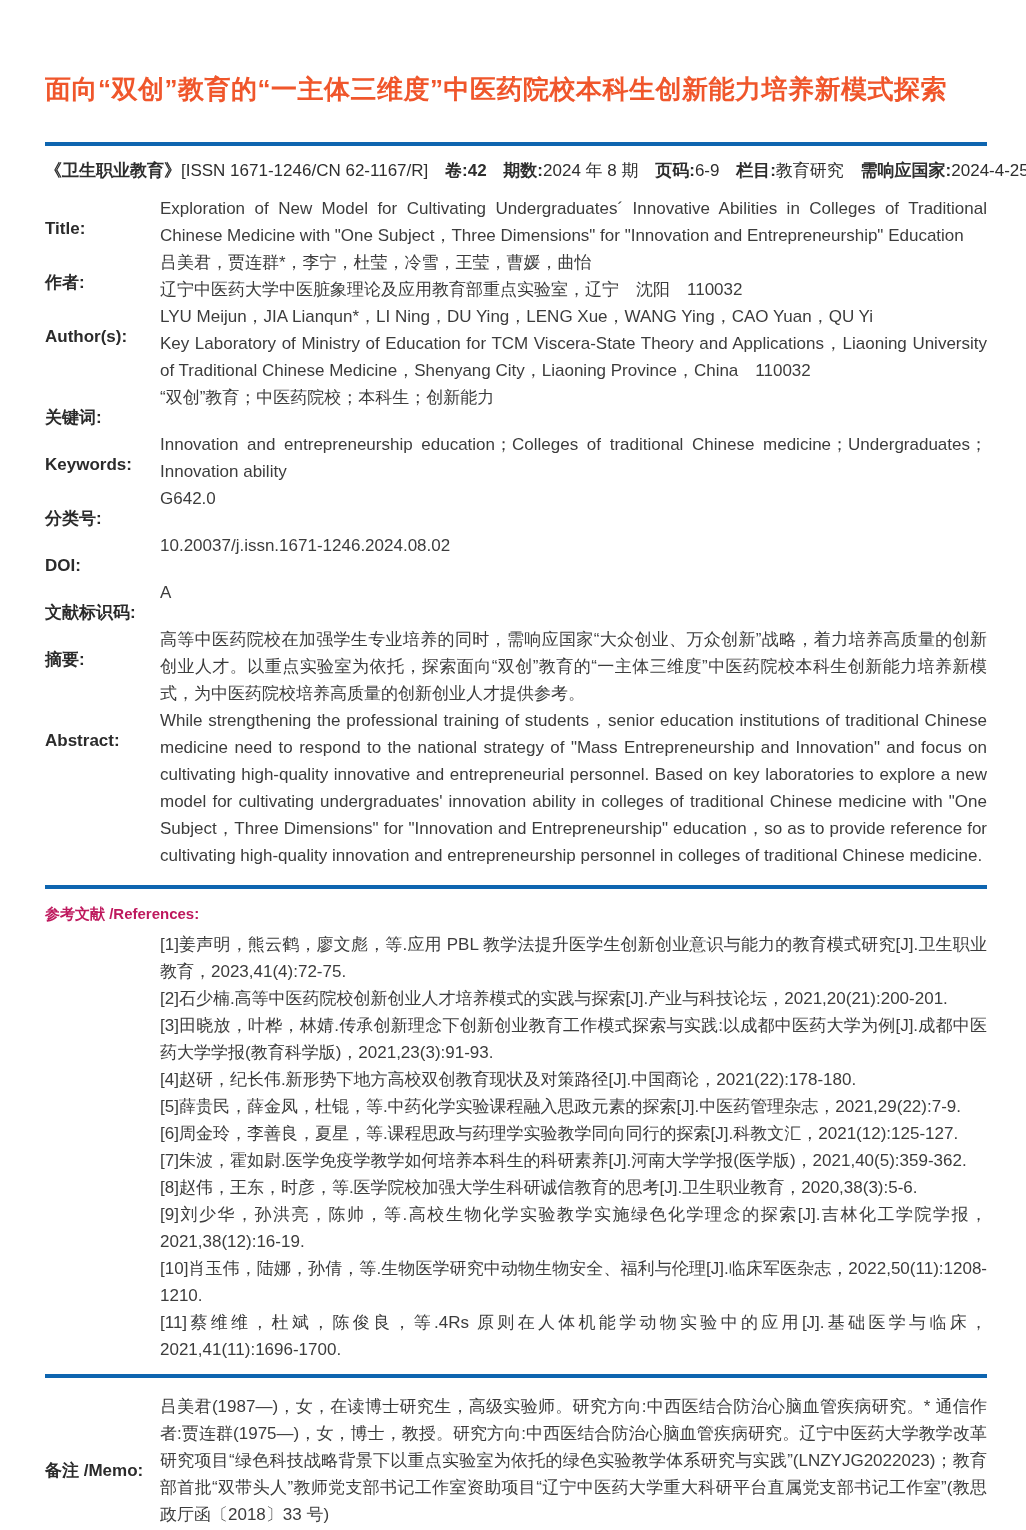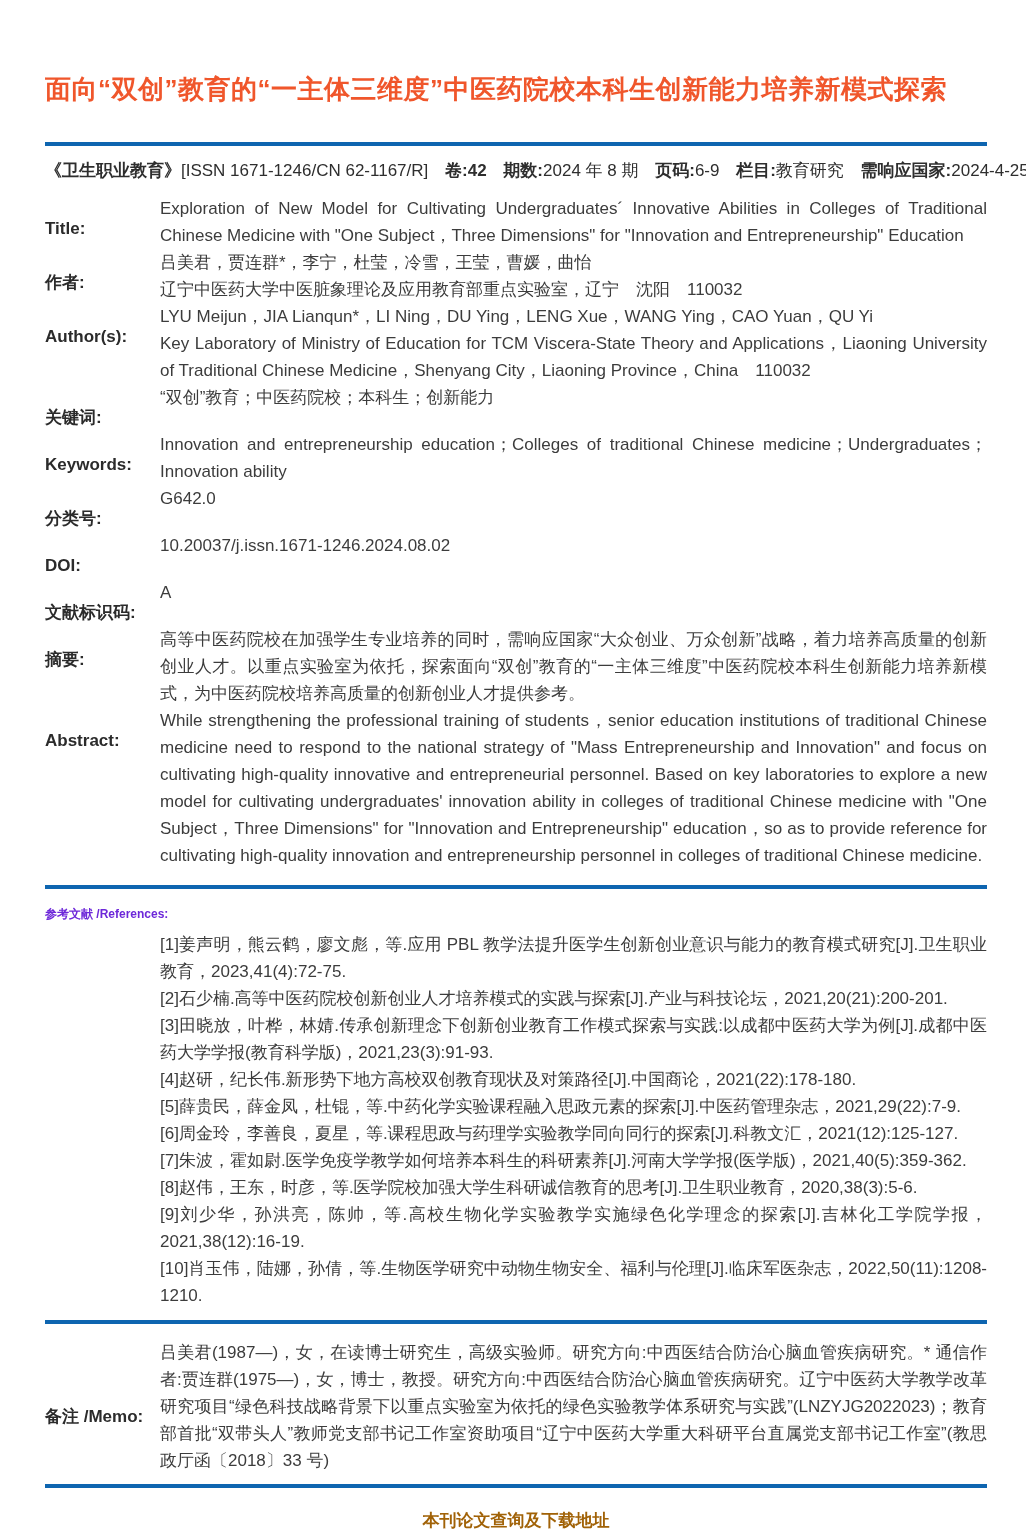--- a/index.html
+++ b/index.html
@@ -28,21 +28,21 @@
   }
   .journal-line .seg { margin-right:12px; }
   .b { font-weight:700; }
 
   .meta { margin-top:12px; }
   .row { display:flex; font-size:17px; line-height:27px; }
   .row .label { flex:0 0 115px; width:115px; font-weight:700; color:#2b2b2b;margin-top:20px; }
   .row .value { flex:1; text-align:justify; }
   .row .value .line { text-align:justify; }
 
-  .refs-heading { margin-top:13px; font-size:12px; line-height:24px; font-weight:700; color:#6d28d9; }
+  .refs-heading { margin-top:13px; font-size:15px; line-height:24px; font-weight:700; color:#be185d; }
   .refs { margin:5px 0 0 115px; }
   .ref-item { font-size:17px; line-height:27px; text-align:justify; }
 
   .memo-block { margin-top:15px;align-items:center; }
 
   .page-footer { text-align:center; }
   .footer-heading { margin-top:21px; font-size:17px; line-height:24px; font-weight:700; color:#a16207; }
 </style>
 </head>
 <body>
@@ -130,20 +130,21 @@
     <div class="ref-item">[1]姜声明，熊云鹤，廖文彪，等.应用 PBL 教学法提升医学生创新创业意识与能力的教育模式研究[J].卫生职业教育，2023,41(4):72-75.</div>
     <div class="ref-item">[2]石少楠.高等中医药院校创新创业人才培养模式的实践与探索[J].产业与科技论坛，2021,20(21):200-201.</div>
     <div class="ref-item">[3]田晓放，叶桦，林婧.传承创新理念下创新创业教育工作模式探索与实践:以成都中医药大学为例[J].成都中医药大学学报(教育科学版)，2021,23(3):91-93.</div>
     <div class="ref-item">[4]赵研，纪长伟.新形势下地方高校双创教育现状及对策路径[J].中国商论，2021(22):178-180.</div>
     <div class="ref-item">[5]薛贵民，薛金凤，杜锟，等.中药化学实验课程融入思政元素的探索[J].中医药管理杂志，2021,29(22):7-9.</div>
     <div class="ref-item">[6]周金玲，李善良，夏星，等.课程思政与药理学实验教学同向同行的探索[J].科教文汇，2021(12):125-127.</div>
     <div class="ref-item">[7]朱波，霍如尉.医学免疫学教学如何培养本科生的科研素养[J].河南大学学报(医学版)，2021,40(5):359-362.</div>
     <div class="ref-item">[8]赵伟，王东，时彦，等.医学院校加强大学生科研诚信教育的思考[J].卫生职业教育，2020,38(3):5-6.</div>
     <div class="ref-item">[9]刘少华，孙洪亮，陈帅，等.高校生物化学实验教学实施绿色化学理念的探索[J].吉林化工学院学报，2021,38(12):16-19.</div>
     <div class="ref-item">[10]肖玉伟，陆娜，孙倩，等.生物医学研究中动物生物安全、福利与伦理[J].临床军医杂志，2022,50(11):1208-1210.</div>
+    <div class="ref-item">[11]蔡维维，杜斌，陈俊良，等.4Rs 原则在人体机能学动物实验中的应用[J].基础医学与临床，2021,41(11):1696-1700.</div>
   </div>
 
   <div class="rule rule-3"></div>
 
   <div class="row memo-block">
     <div class="label">备注 /Memo:</div>
     <div class="value">吕美君(1987—)，女，在读博士研究生，高级实验师。研究方向:中西医结合防治心脑血管疾病研究。* 通信作者:贾连群(1975—)，女，博士，教授。研究方向:中西医结合防治心脑血管疾病研究。辽宁中医药大学教学改革研究项目“绿色科技战略背景下以重点实验室为依托的绿色实验教学体系研究与实践”(LNZYJG2022023)；教育部首批“双带头人”教师党支部书记工作室资助项目“辽宁中医药大学重大科研平台直属党支部书记工作室”(教思政厅函〔2018〕33 号)</div>
   </div>
 
   <div class="rule rule-4"></div>

